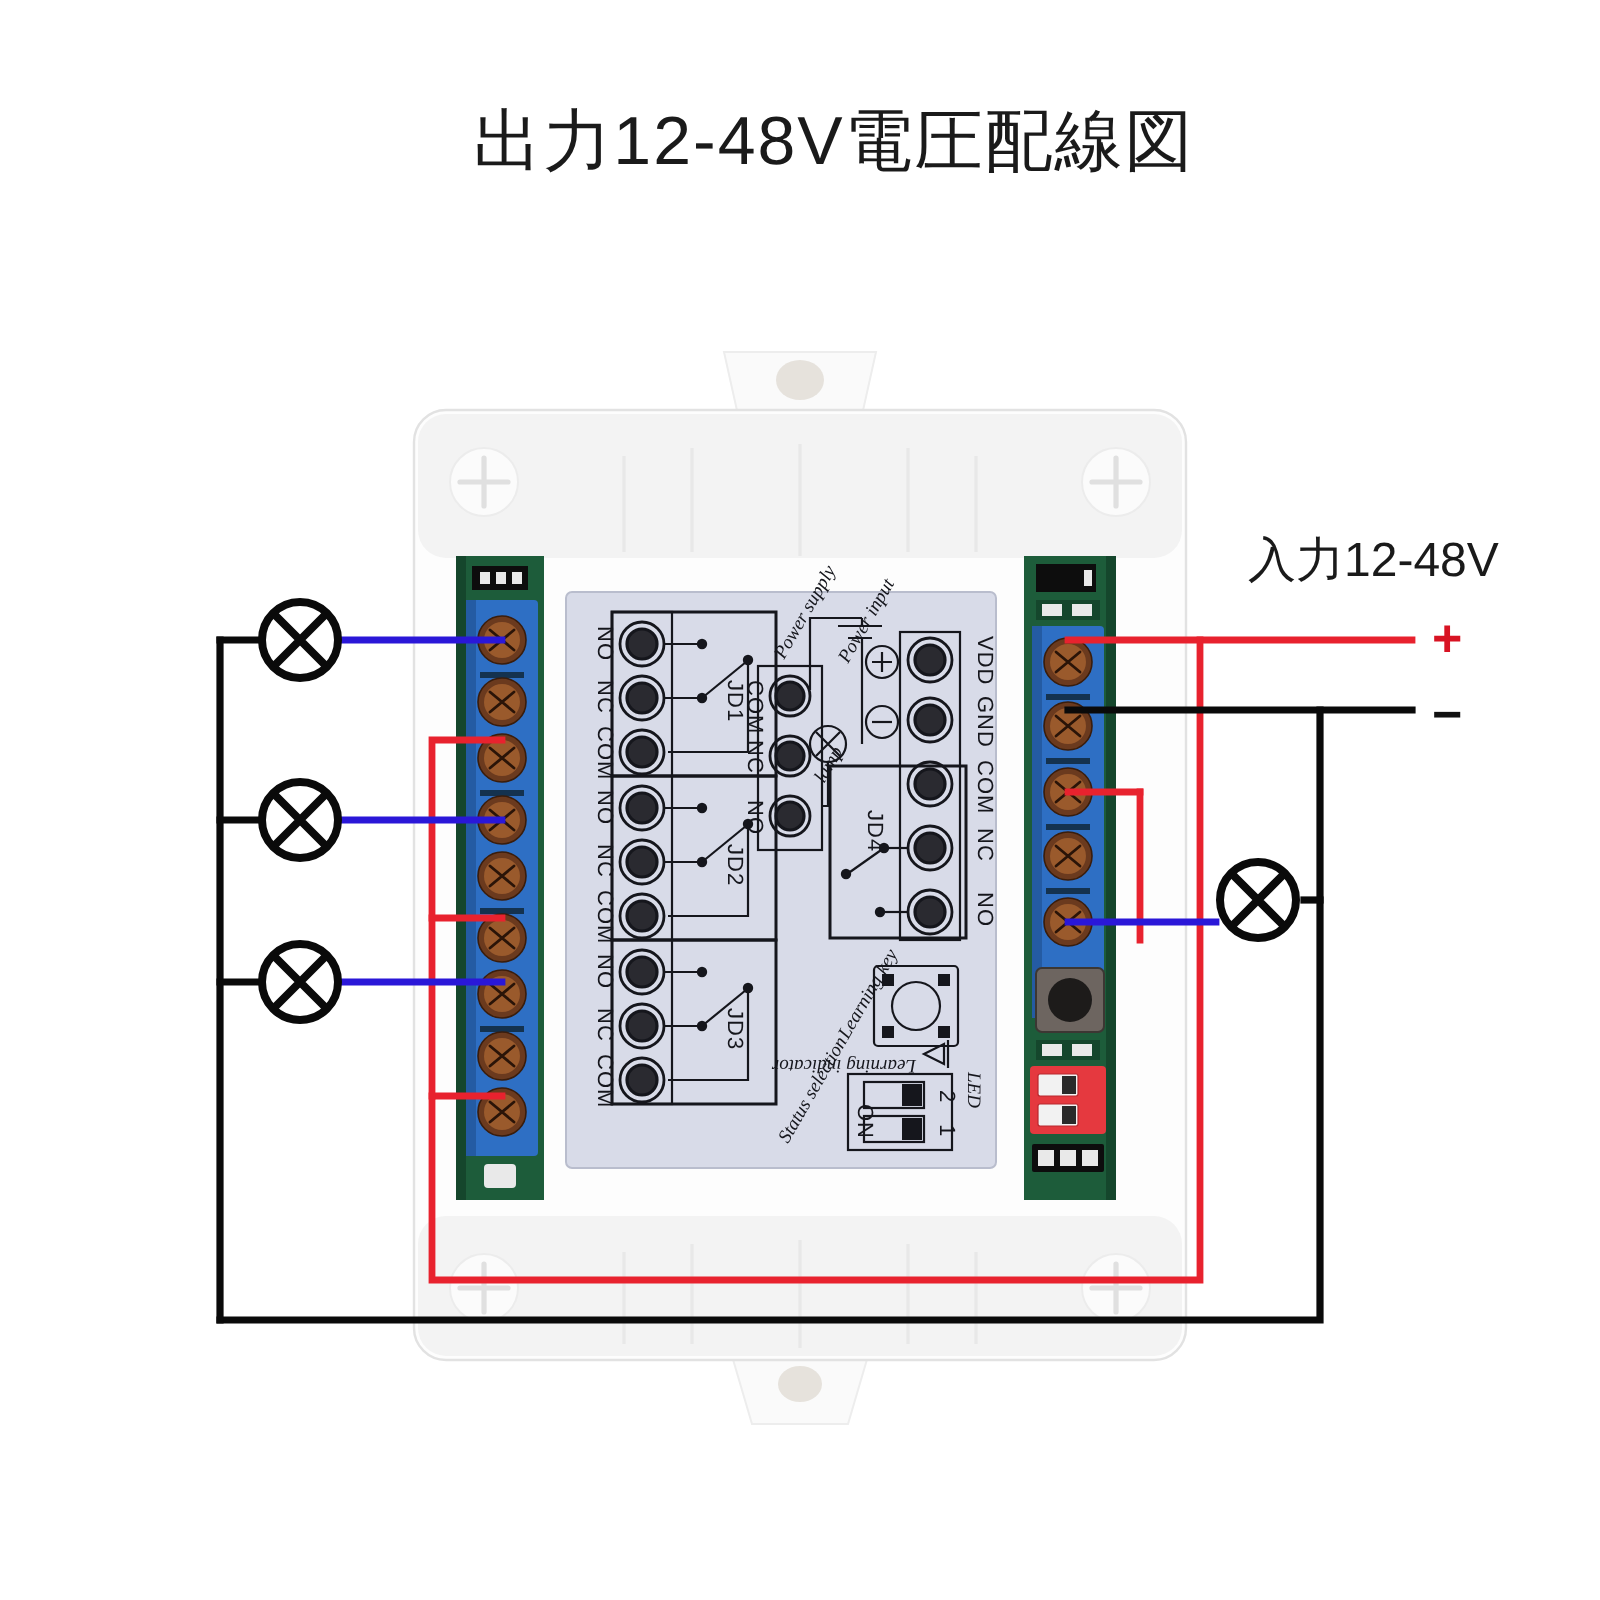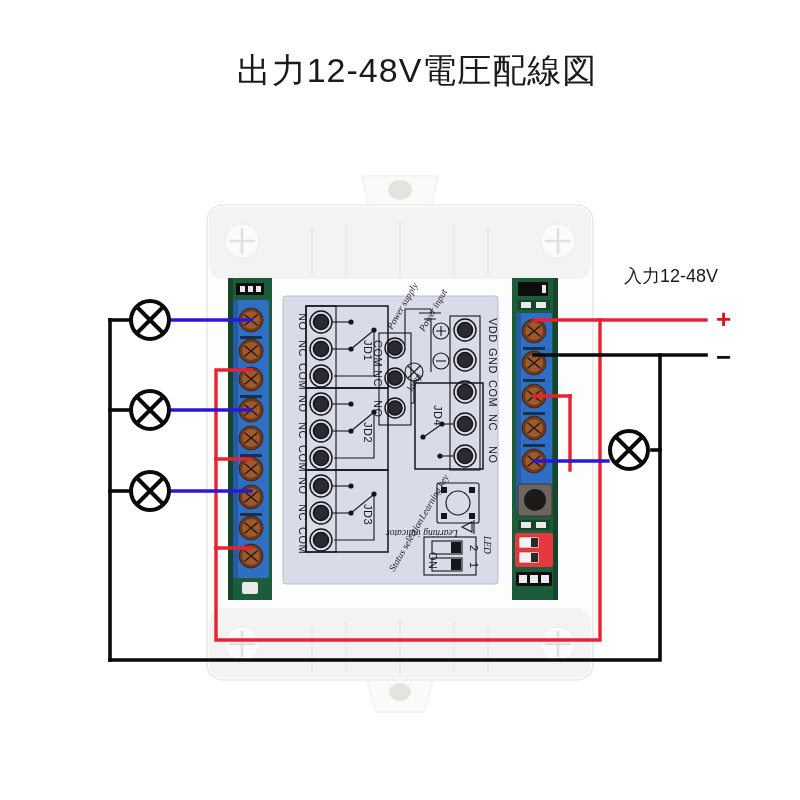--- a/index.html
+++ b/index.html
@@ -2,21 +2,21 @@
 <html><head>
 <meta charset="utf-8">
 <style>
   html,body{margin:0;padding:0;background:#ffffff;}
   body{width:800px;height:800px;position:relative;overflow:hidden;
        font-family:"Liberation Sans","DejaVu Sans",sans-serif;}
 
   #title{position:absolute;left:17px;top:48px;width:800px;text-align:center;
          font-size:34px;color:#1a1a1a;letter-spacing:1px;font-weight:400;}
 
-  #inputLabel{position:absolute;left:624px;top:264px;font-size:18px;color:#1a1a1a;text-align:center;}
+  #inputLabel{position:absolute;left:624px;top:264px;font-size:24px;color:#1a1a1a;text-align:center;}
 
   #plusLabel{position:absolute;left:716px;top:306px;font-size:26px;color:#d81323;font-weight:700;line-height:1;}
   #minusLabel{position:absolute;left:716px;top:344px;font-size:26px;color:#111;font-weight:700;line-height:1;}
 
   svg.layer{position:absolute;left:0;top:0;width:800px;height:800px;}
   #wires{z-index:5;}
   #device{z-index:3;}
 
   .caseOuter{fill:#fdfdfd;stroke:#e2e2e2;stroke-width:1.2;}
   .caseShade{fill:#f3f3f3;}

